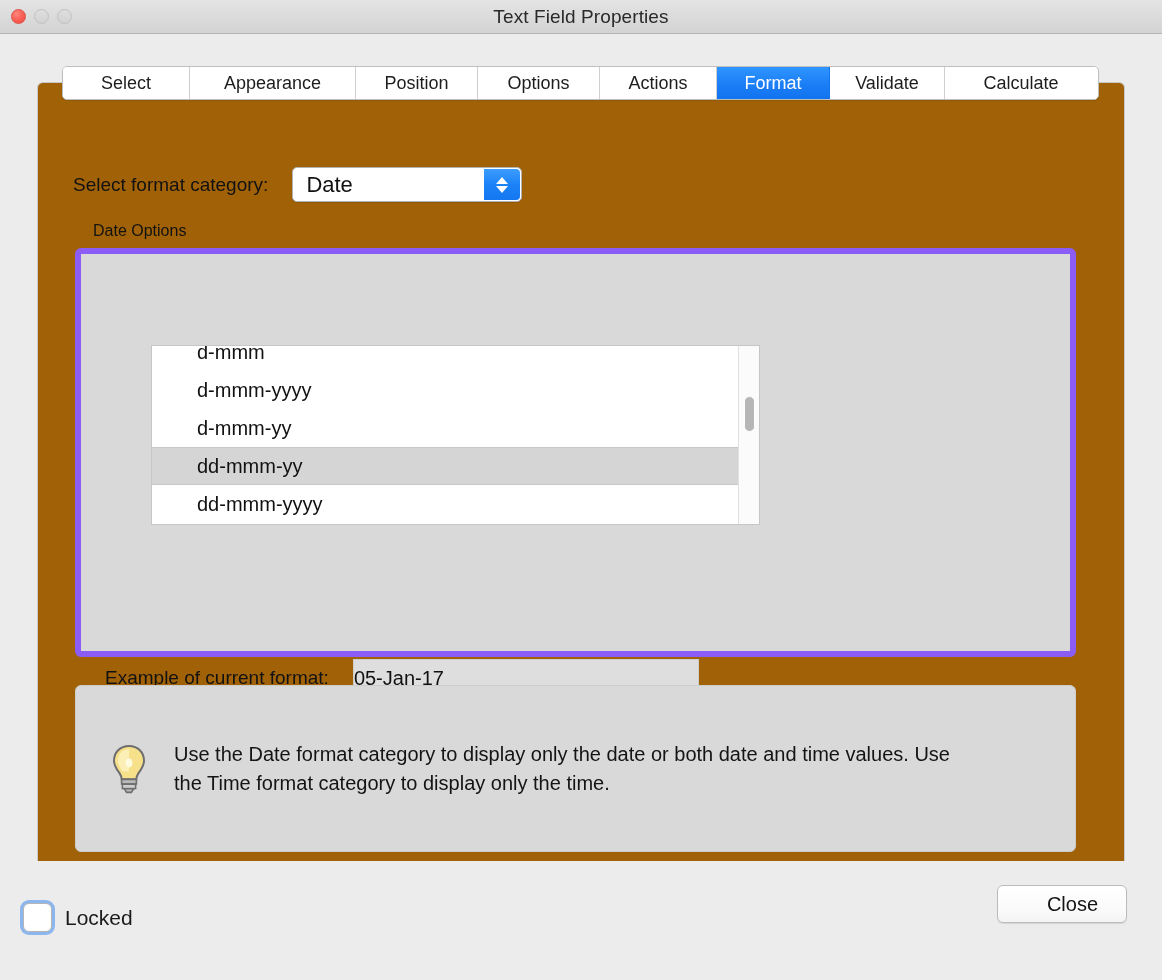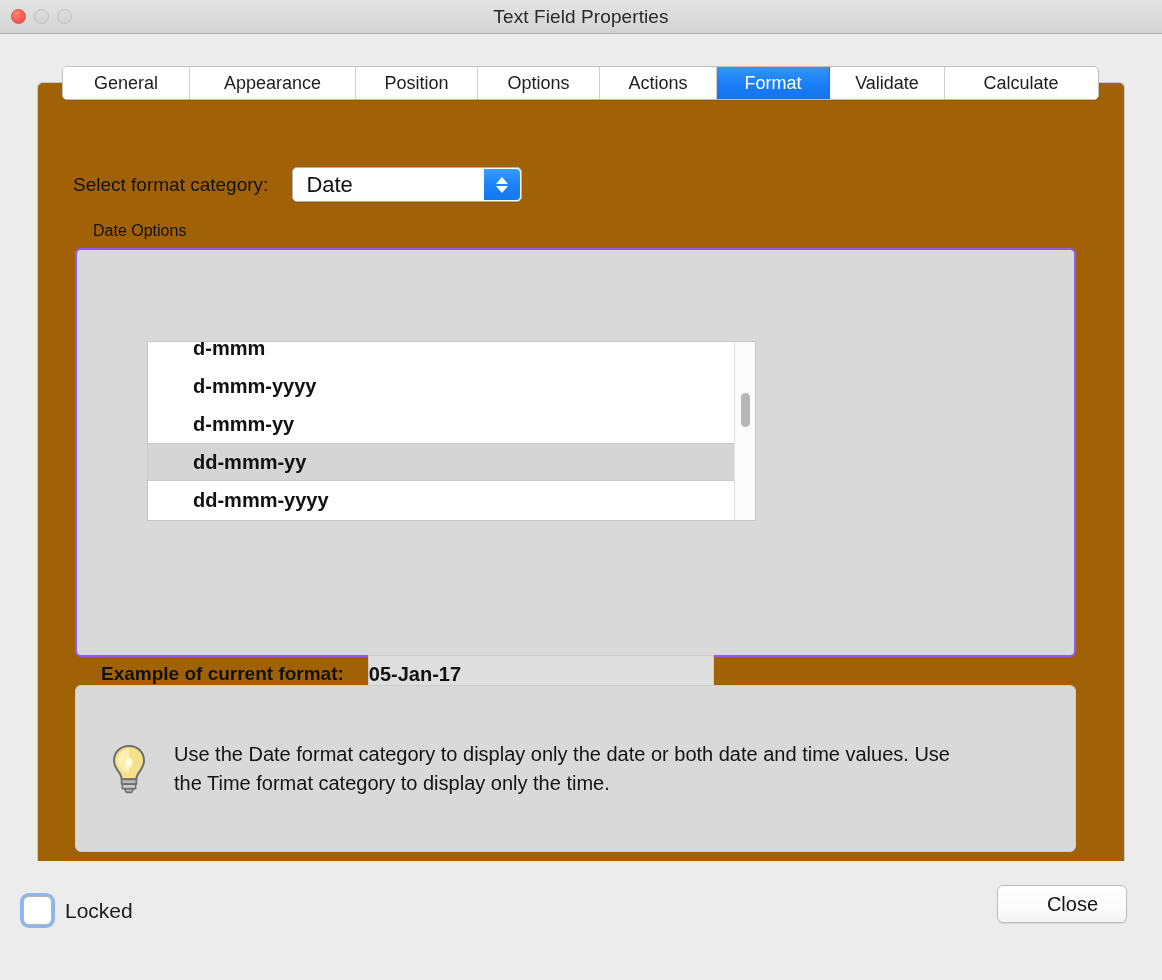--- a/index.html
+++ b/index.html
@@ -181,24 +181,23 @@
     font-size: 16px;
     color: #121212;
   }
   .group-box {
     position: absolute;
     left: 37px;
     top: 165px;
     width: 1001px;
     height: 409px;
     background: #d9d9d9;
-    border: 2px solid #8b5cf6;
-    border-radius: 6px;
-    box-sizing: border-box;
-    font-weight: bold;
+    border: 6px solid #8b5cf6;
+    border-radius: 6px;
+    box-sizing: border-box;
   }
 
   
   .listbox {
     position: absolute;
     left: 70px;
     top: 91px;
     width: 609px;
     height: 180px;
     background: #ffffff;
@@ -311,21 +310,21 @@
     position: absolute;
     left: 0;
     right: 0;
     bottom: 0;
     height: 119px;
     background: #ececec;
   }
   .locked-wrap {
     position: absolute;
     left: 23px;
-    top: 35px;
+    top: 42px;
     display: flex;
     align-items: center;
   }
   .checkbox {
     width: 29px;
     height: 29px;
     border-radius: 6px;
     background: #ffffff;
     border: 1px solid #b5b5b5;
     box-sizing: border-box;
@@ -424,21 +423,21 @@
     </div>
 
     <div class="bottombar">
       <div class="locked-wrap">
         <span class="checkbox"></span>
         <span class="locked-label">Locked</span>
       </div>
       <div class="close-btn">Close</div>
     </div>
   <div class="tabbar">
-        <div class="tab" style="width: 127px;">General</div>
+        <div class="tab" style="width: 127px;">Select</div>
         <div class="tab" style="width: 166px;">Appearance</div>
         <div class="tab" style="width: 122px;">Position</div>
         <div class="tab" style="width: 122px;">Options</div>
         <div class="tab" style="width: 117px;">Actions</div>
         <div class="tab active" style="width: 113px;">Format</div>
         <div class="tab" style="width: 115px;">Validate</div>
         <div class="tab" style="width: 152px;">Calculate</div>
       </div>
     </div>
 </div>

